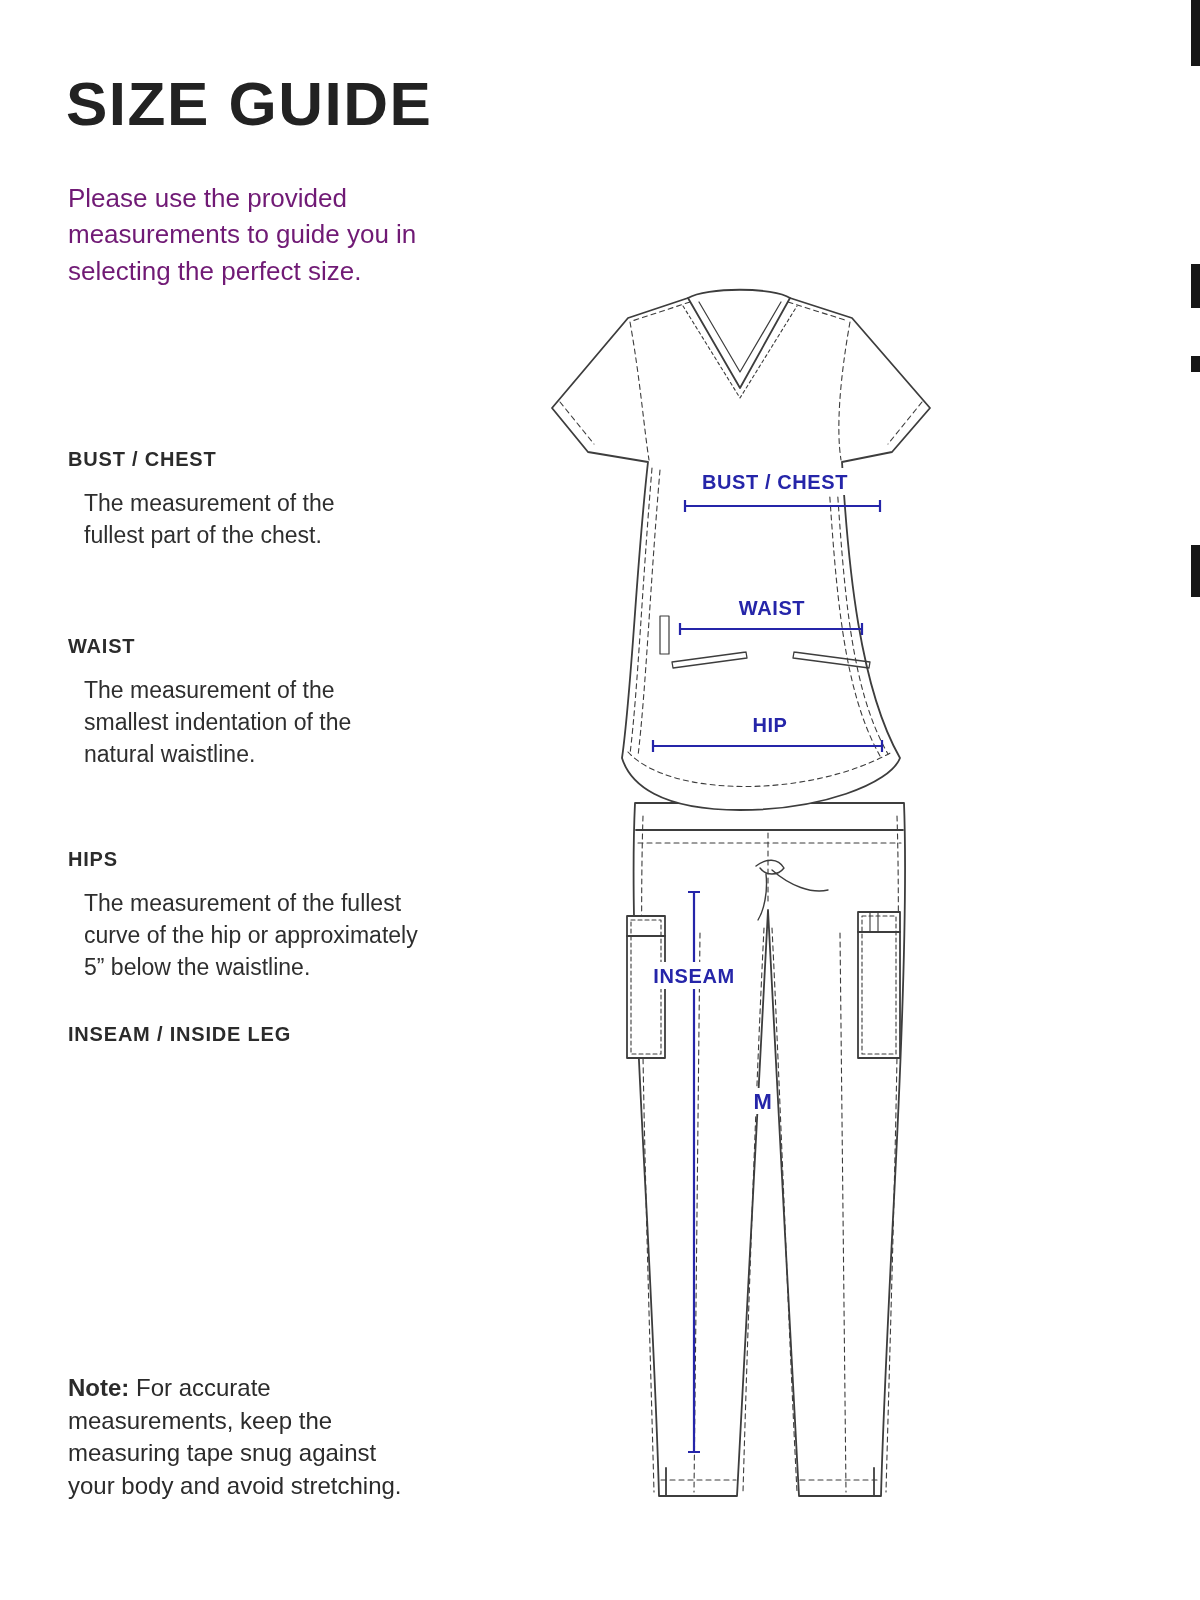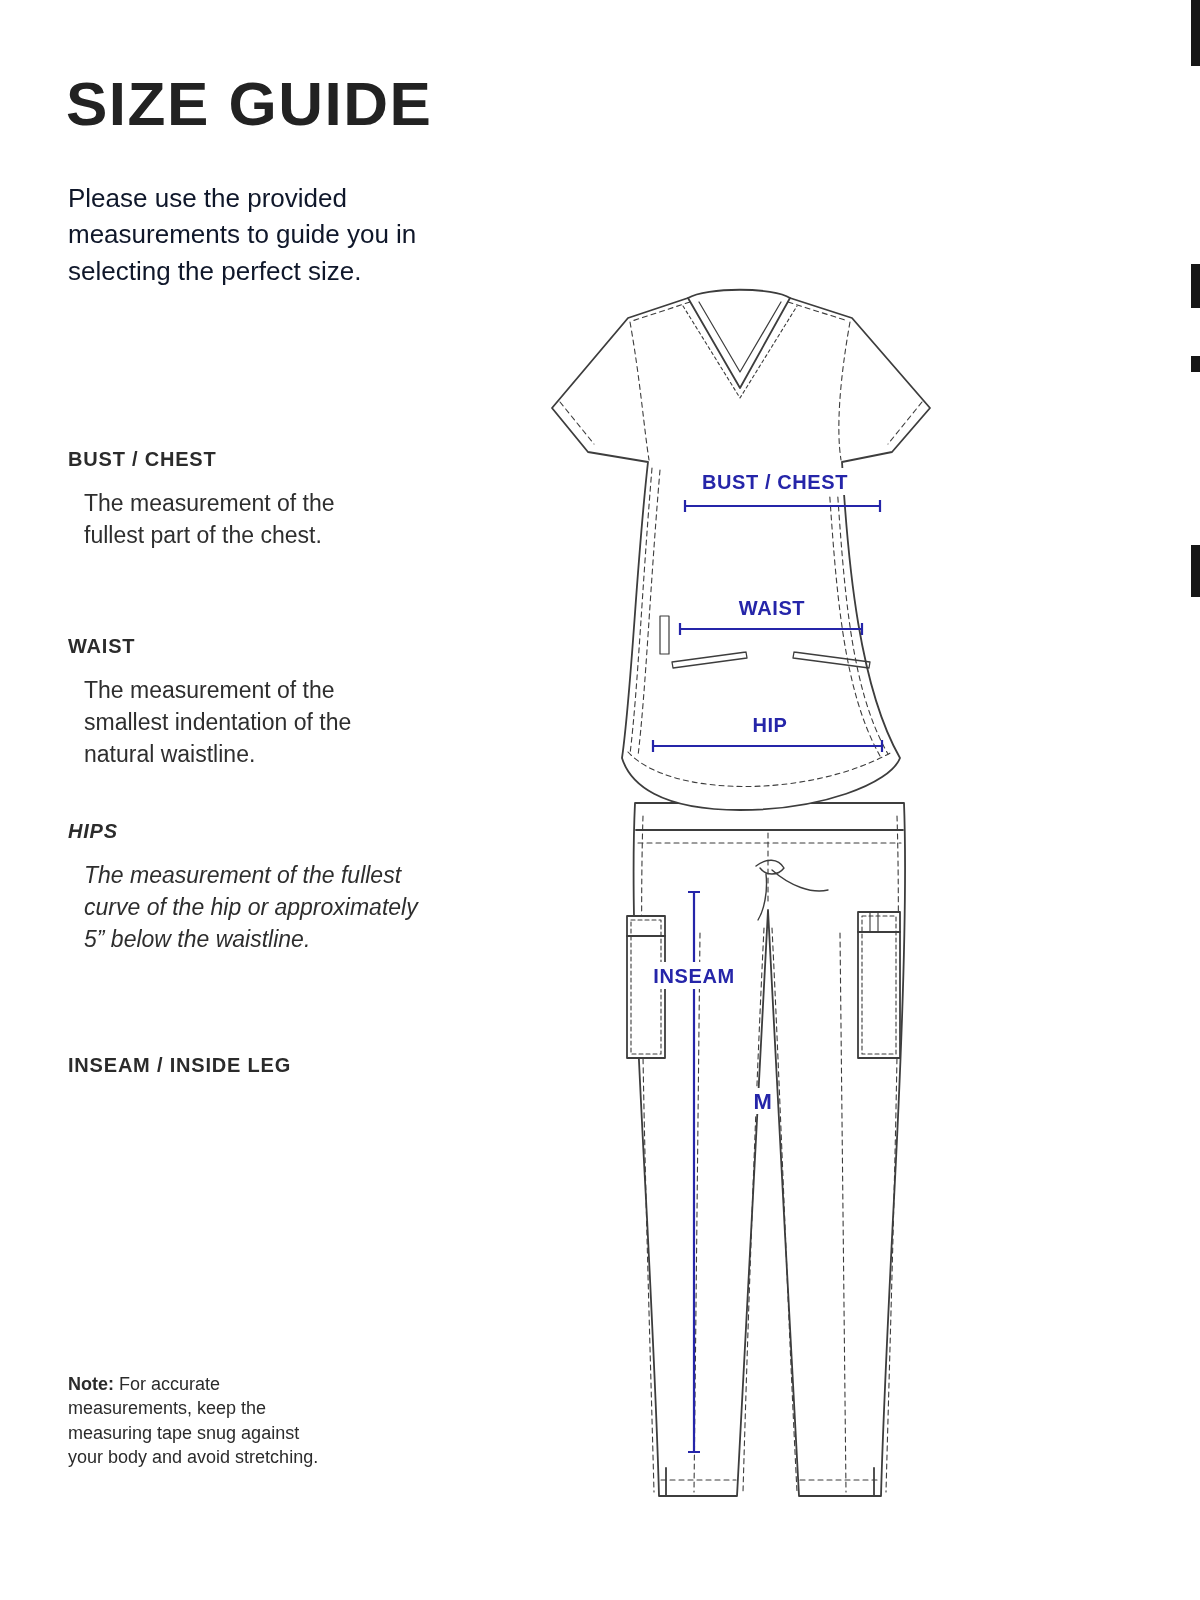--- a/index.html
+++ b/index.html
@@ -6,36 +6,36 @@
   .page {
     position:relative; width:1200px; height:1565px; background:#ffffff;
     font-family:"Liberation Sans", sans-serif; color:#2b2b2b; overflow:hidden;
   }
   .page-title {
     position:absolute; left:66px; top:68px; margin:0;
     font-size:62px; font-weight:700; letter-spacing:1.5px; color:#222222;
   }
   .intro {
     position:absolute; left:68px; top:180px; margin:0; width:470px;
-    font-size:26px; line-height:1.40; color:#0f172a; white-space:pre-line;
+    font-size:26px; line-height:1.40; color:#701a75; white-space:pre-line;
   }
   .section { position:absolute; left:68px; }
   .section .sec-head {
     margin:0 0 14px 0; font-size:20px; font-weight:700; letter-spacing:0.8px; color:#2b2b2b;
   }
   .section .sec-body {
     margin:16px; font-size:23px; line-height:1.40; color:#2e2e2e; white-space:pre-line;
   }
   .sec-bust   { top:448px; }
   .sec-waist  { top:635px; }
-  .sec-hips   { top:820px;font-style:italic; }
-  .sec-inseam { top:1054px; }
+  .sec-hips   { top:848px; }
+  .sec-inseam { top:1023px; }
   .note {
     position:absolute; left:68px; top:1372px; margin:0; width:360px;
-    font-size:18px; line-height:1.36; color:#2b2b2b; white-space:pre-line;
+    font-size:24px; line-height:1.36; color:#2b2b2b; white-space:pre-line;
   }
   .note b { font-weight:700; }
   .diagram-wrap { position:absolute; left:520px; top:268px; width:580px; height:1290px; }
   .edge-artifact { position:absolute; right:0; width:9px; background:#161616; }
   .ea1 { top:0;     height:66px; }
   .ea2 { top:264px; height:44px; }
   .ea3 { top:356px; height:16px; }
   .ea4 { top:545px; height:52px; }
 </style>
 </head>

